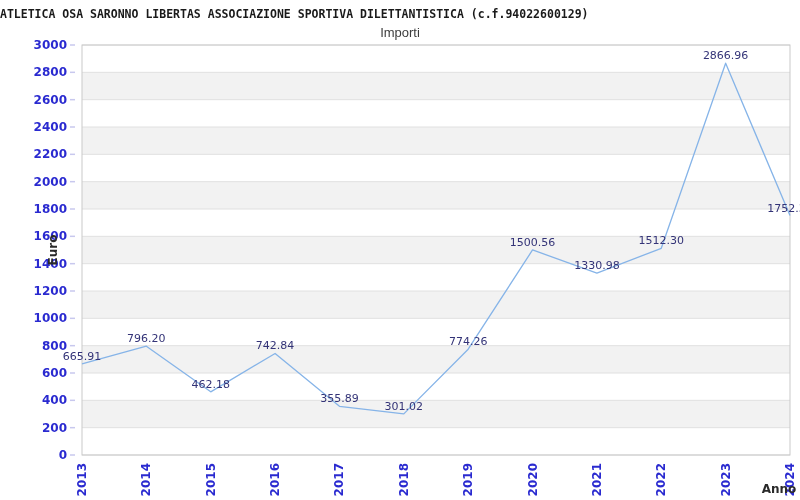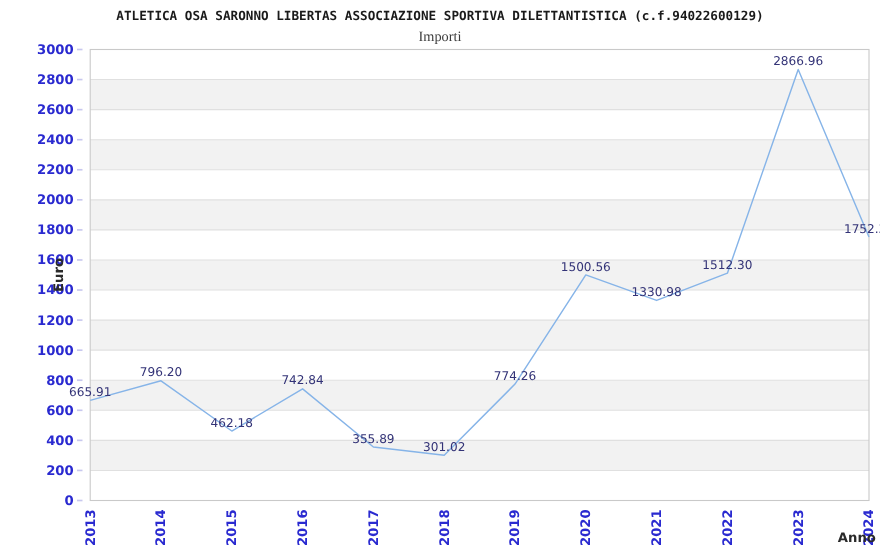--- a/index.html
+++ b/index.html
@@ -1,27 +1,27 @@
 <!DOCTYPE html>
 <html><head>
 <meta charset="utf-8">
 <style>
   html,body{margin:0;padding:0;background:#ffffff;}
   .stage{
     position:relative;width:800px;height:500px;background:#ffffff;overflow:hidden;
     font-family:"DejaVu Sans","Liberation Sans",sans-serif;
   }
   .chart-title{
-    position:absolute;top:7px;left:0;width:800px;text-align:center;
+    position:absolute;top:7px;left:0;width:800px;text-align:left;
     font-family:"DejaVu Sans Mono","Liberation Mono",monospace;
     font-weight:bold;font-size:11.5px;color:#1a1a1a;white-space:nowrap;
   }
   .chart-subtitle{
     position:absolute;top:25px;left:0;width:800px;text-align:center;
-    font-family:Liberation Serif, serif;
+    font-family:Liberation Sans, sans-serif;
     font-weight:normal;font-size:13px;color:#3c3c3c;
   }
   svg{position:absolute;top:0;left:0;}
   text{font-family:"DejaVu Sans","Liberation Sans",sans-serif;}
 </style>
 </head>
 <body>
 
 <div class="stage">
   <div class="chart-title">ATLETICA OSA SARONNO LIBERTAS ASSOCIAZIONE SPORTIVA DILETTANTISTICA (c.f.94022600129)</div>

